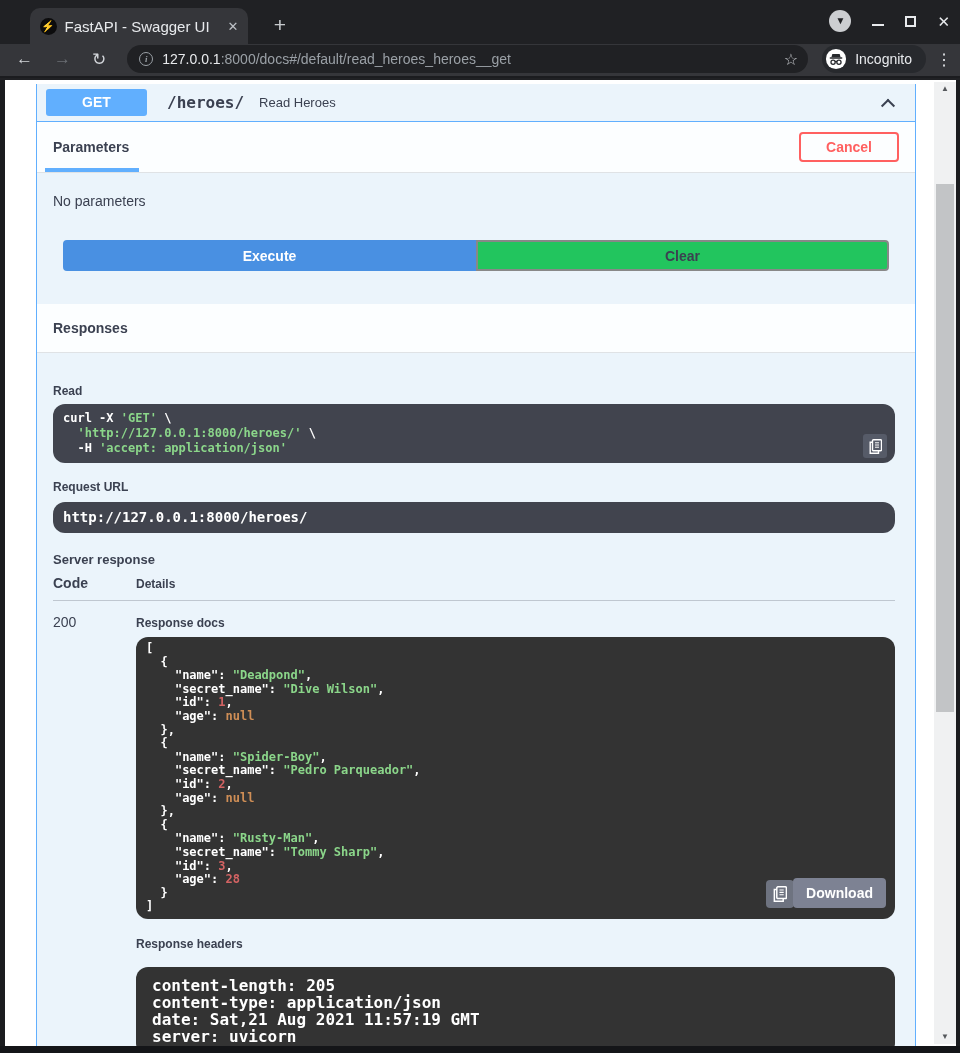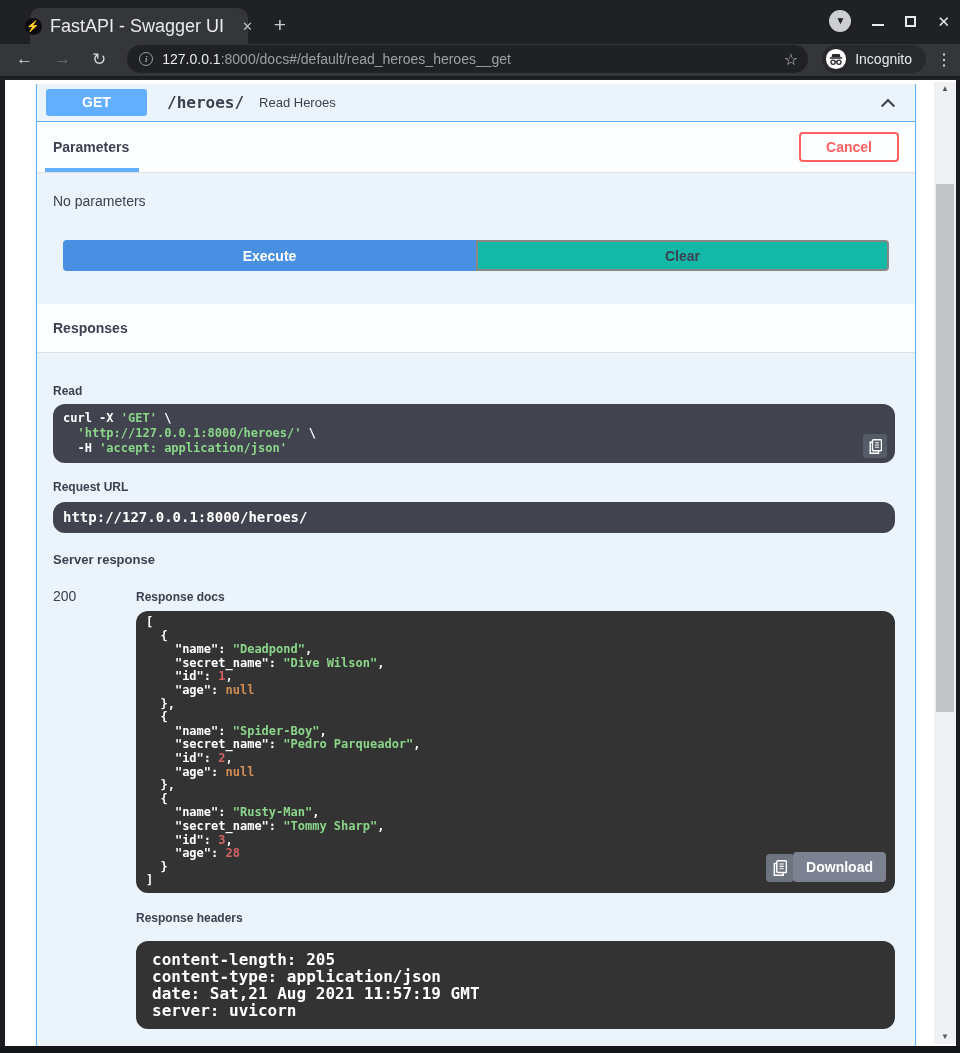--- a/index.html
+++ b/index.html
@@ -6,21 +6,21 @@
   html,body { width:960px; height:1053px; font-family:"Liberation Sans", sans-serif; }
 
   .window { position:relative; width:960px; height:1053px; background:#202124; overflow:hidden; }
 
   
   .tabstrip { position:relative; height:44px; background:#202124; }
   .tab { position:absolute; left:30px; bottom:0; width:218px; height:36px; background:#35363a;
          border-radius:10px 10px 0 0; display:flex; align-items:center; justify-content:center; }
   .favicon { width:17px; height:17px; border-radius:50%; background:#0c0c0d; color:#fff;
              font-size:11px; line-height:17px; text-align:center; margin-right:8px; flex:0 0 auto; }
-  .tab-title { color:#e8eaed; font-size:18px; white-space:nowrap; }
+  .tab-title { color:#e8eaed; font-size:15px; white-space:nowrap; }
   .tab-close { color:#bdc1c6; font-size:13px; margin-left:18px; cursor:default; }
   .newtab-btn { position:absolute; left:268px; bottom:7px; color:#c7cacd; font-size:21px; width:24px;
                 text-align:center; }
   .win-controls { position:absolute; right:10px; top:10px; display:flex; align-items:center; gap:21px; }
   .tabsearch { width:22px; height:22px; border-radius:50%; background:#ccced1; color:#202124;
                font-size:10px; text-align:center; line-height:22px; }
   .win-min { width:12px; height:2px; background:#e8eaed; margin-top:8px; }
   .win-max { width:11px; height:11px; border:2px solid #e8eaed; }
   .win-close { color:#e8eaed; font-size:15px; line-height:15px; }
 
@@ -75,21 +75,21 @@
                     border-bottom:1px solid rgba(59,65,81,.15); }
   .section-title { font-size:14px; font-weight:bold; color:#3b4151; }
   .tab-underline { position:absolute; left:8px; bottom:0; width:94px; height:4px; background:#61affe; }
   .cancel-btn { border:2px solid #ff6060; color:#ff6060; background:transparent; border-radius:4px;
                 font-weight:bold; font-size:14px; padding:5px 25px; font-family:inherit; }
 
   .no-params { padding:20px 16px 26px; font-size:14px; color:#3b4151; }
   .execute-row { display:flex; padding:5px 26px 33px; }
   .execute-btn { flex:1; height:31px; background:#4990e2; border:2px solid #4990e2; color:#fff;
                  font-weight:bold; font-size:14px; border-radius:4px 0 0 4px; font-family:inherit; }
-  .clear-btn { flex:1; height:31px; background:#14b8a6; border:2px solid #888; color:#3b4151;
+  .clear-btn { flex:1; height:31px; background:#22c55e; border:2px solid #888; color:#3b4151;
                font-weight:bold; font-size:14px; border-radius:0 4px 4px 0; font-family:inherit; }
 
   .responses-body { padding:14px 20px 18px 16px; }
   .block-label { font-size:12px; font-weight:bold; color:#3b4151; }
   .lbl-curl { margin-top:17px; }
   pre.codeblock { font-family:"DejaVu Sans Mono","Liberation Mono",monospace; font-weight:bold;
                   color:#fff; border-radius:12px; overflow:hidden; }
   .curl-block { background:#41444e; margin-top:6px; padding:7px 10px; font-size:12px; line-height:15px;
                 position:relative; }
   .copy-btn { position:absolute; right:8px; bottom:5px; width:24px; height:24px; background:#565b68;
@@ -202,20 +202,24 @@
                   <path d="M3.5 3.2 H1.2 V14.2 H9.5 V11.8" fill="none" stroke="#fff" stroke-width="1.4"></path>
                   <path d="M6 3.8 h4 M6 6 h4 M6 8.2 h4" stroke="#fff" stroke-width="1"></path>
                 </svg></span></pre>
 
           <div class="block-label lbl-requrl">Request URL</div>
           <pre class="codeblock requrl-block"><code>http://127.0.0.1:8000/heroes/</code></pre>
 
           <div class="block-label lbl-server">Server response</div>
 
           <div class="resp-table">
+            <div class="resp-thead">
+              <span class="col-code th-code">Code</span>
+              <span class="th-details">Details</span>
+            </div>
             <div class="resp-row">
               <span class="col-code status-code">200</span>
               <div class="col-details">
                 <div class="block-label lbl-respbody">Response docs</div>
                 <pre class="codeblock respbody-block"><code id="response-json">[
   {
     <span class="key">"name"</span>: <span class="str">"Deadpond"</span>,
     <span class="key">"secret_name"</span>: <span class="str">"Dive Wilson"</span>,
     <span class="key">"id"</span>: <span class="num">1</span>,
     <span class="key">"age"</span>: <span class="kw">null</span>

